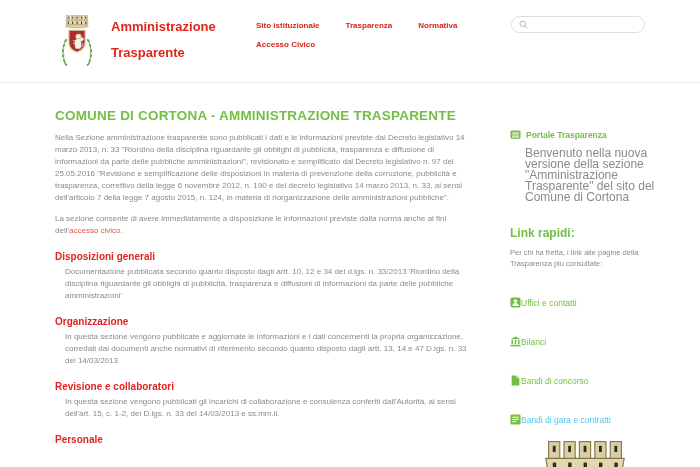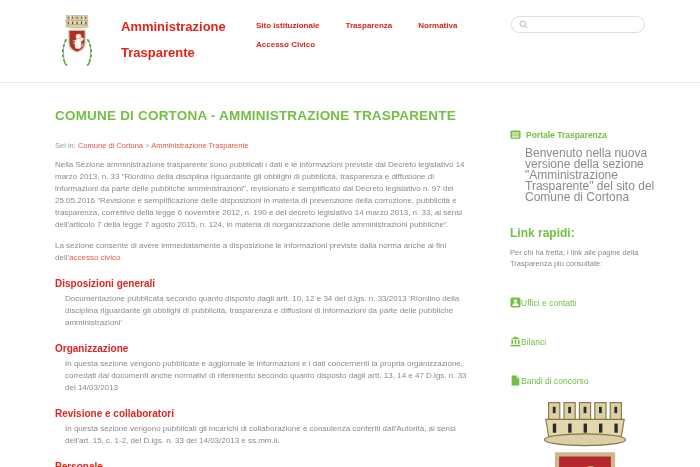--- a/index.html
+++ b/index.html
@@ -1,21 +1,21 @@
 <!DOCTYPE html>
 <html><head>
 <meta charset="utf-8">
 <style>
   * { box-sizing: border-box; margin: 0; padding: 0; }
   html, body { width: 700px; height: 467px; overflow: hidden; background: #fff;
     font-family: "Liberation Sans", sans-serif; }
 
   
   .header { position: relative; height: 83px; background: #fff; border-bottom: 1px solid #ebebeb; }
-  .logo-wrap { position: absolute; left: 57px; top: 12px; display: flex; gap: 24px; align-items: flex-start; }
+  .logo-wrap { position: absolute; left: 57px; top: 12px; display: flex; gap: 14px; align-items: flex-start; }
   .logo-coa { width: 40px; height: 56px; }
   .logo-text { color: #e2231a; font-weight: bold; font-size: 13px; line-height: 26px; padding-top: 2px; }
   .nav { position: absolute; left: 256px; top: 21px; width: 240px; display: flex; flex-wrap: wrap;
     column-gap: 26px; row-gap: 10px; text-align: center; }
   .nav a { color: #d8251c; font-size: 8px; font-weight: bold; text-decoration: none; white-space: nowrap; }
   .search { position: absolute; left: 511px; top: 16px; width: 134px; height: 17px; border: 1px solid #ddd;
     border-radius: 9px; display: flex; align-items: center; padding: 0 7px; background: #fff; }
   .search svg { flex: 0 0 auto; }
   .search input { border: none; outline: none; width: 100%; font-size: 8px; margin-left: 4px; color: #666; background: transparent; }
 
@@ -125,26 +125,20 @@
     </svg>
     <input type="text" placeholder="" style="">
   </div>
 </div>
 
 <div class="content">
 
   <div class="main">
     <h1 class="page-title">COMUNE DI CORTONA - AMMINISTRAZIONE TRASPARENTE</h1>
 
-    <div class="breadcrumb">
-      <span>Sei in:</span>
-      <a href="#">Comune di Cortona</a>
-      <span>&gt;</span>
-      <a href="#">Amministrazione Trasparente</a>
-    </div>
 
     <p class="body-p">Nella Sezione amministrazione trasparente sono pubblicati i dati e le informazioni previste dal Decreto legislativo 14 marzo 2013, n. 33 "Riordino della disciplina riguardante gli obblighi di pubblicità, trasparenza e diffusione di informazioni da parte delle pubbliche amministrazioni", revisionato e semplificato dal Decreto legislativo n. 97 del 25.05.2016 "Revisione e semplificazione delle disposizioni in materia di prevenzione della corruzione, pubblicità e trasparenza, correttivo della legge 6 novembre 2012, n. 190 e del decreto legislativo 14 marzo 2013, n. 33, ai sensi dell'articolo 7 della legge 7 agosto 2015, n. 124, in materia di riorganizzazione delle amministrazioni pubbliche".</p>
 
     <p class="body-p"><span>La sezione consente di avere immediatamente a disposizione le informazioni previste dalla norma anche ai fini dell'</span><a href="#">accesso civico</a><span>.</span></p>
 
     <h2 class="section-h">Disposizioni generali</h2>
     <p class="section-p">Documentazione pubblicata secondo quanto disposto dagli artt. 10, 12 e 34 del d.lgs. n. 33/2013 'Riordino della disciplina riguardante gli obblighi di pubblicità, trasparenza e diffusioni di informazioni da parte delle pubbliche amministrazioni'</p>
 
     <h2 class="section-h">Organizzazione</h2>
     <p class="section-p">In questa sezione vengono pubblicate e aggiornate le informazioni e i dati concernenti la propria organizzazione, corredati dai documenti anche normativi di riferimento secondo quanto disposto dagli artt. 13, 14 e 47 D.lgs. n. 33 del 14/03/2013</p>
@@ -191,18 +185,27 @@
     </a>
 
     <a href="#" class="quick-item">
       <svg class="qicon" viewBox="0 0 12 12">
         <path d="M1.8,0.6 h5.2 l3.2,3.2 v7.6 h-8.4 z" fill="#72bf44"></path>
         <path d="M7,0.6 l3.2,3.2 h-3.2 z" fill="#b8e09a"></path>
       </svg>
       <span>Bandi di concorso</span>
     </a>
 
+    <a href="#" class="quick-item alt">
+      <svg class="qicon" viewBox="0 0 12 12">
+        <rect x="0.5" y="0.5" width="11" height="11" rx="1.5" fill="#72bf44"></rect>
+        <rect x="2.4" y="3" width="7.2" height="1.1" fill="#fff"></rect>
+        <rect x="2.4" y="5.4" width="7.2" height="1.1" fill="#fff"></rect>
+        <rect x="2.4" y="7.8" width="4.4" height="1.1" fill="#fff"></rect>
+      </svg>
+      <span>Bandi di gara e contratti</span>
+    </a>
 
     <svg class="stemma-big" viewBox="0 0 100 140">
       <use href="#stemma"></use>
     </svg>
   </div>
 </div>
 
 </body></html>

